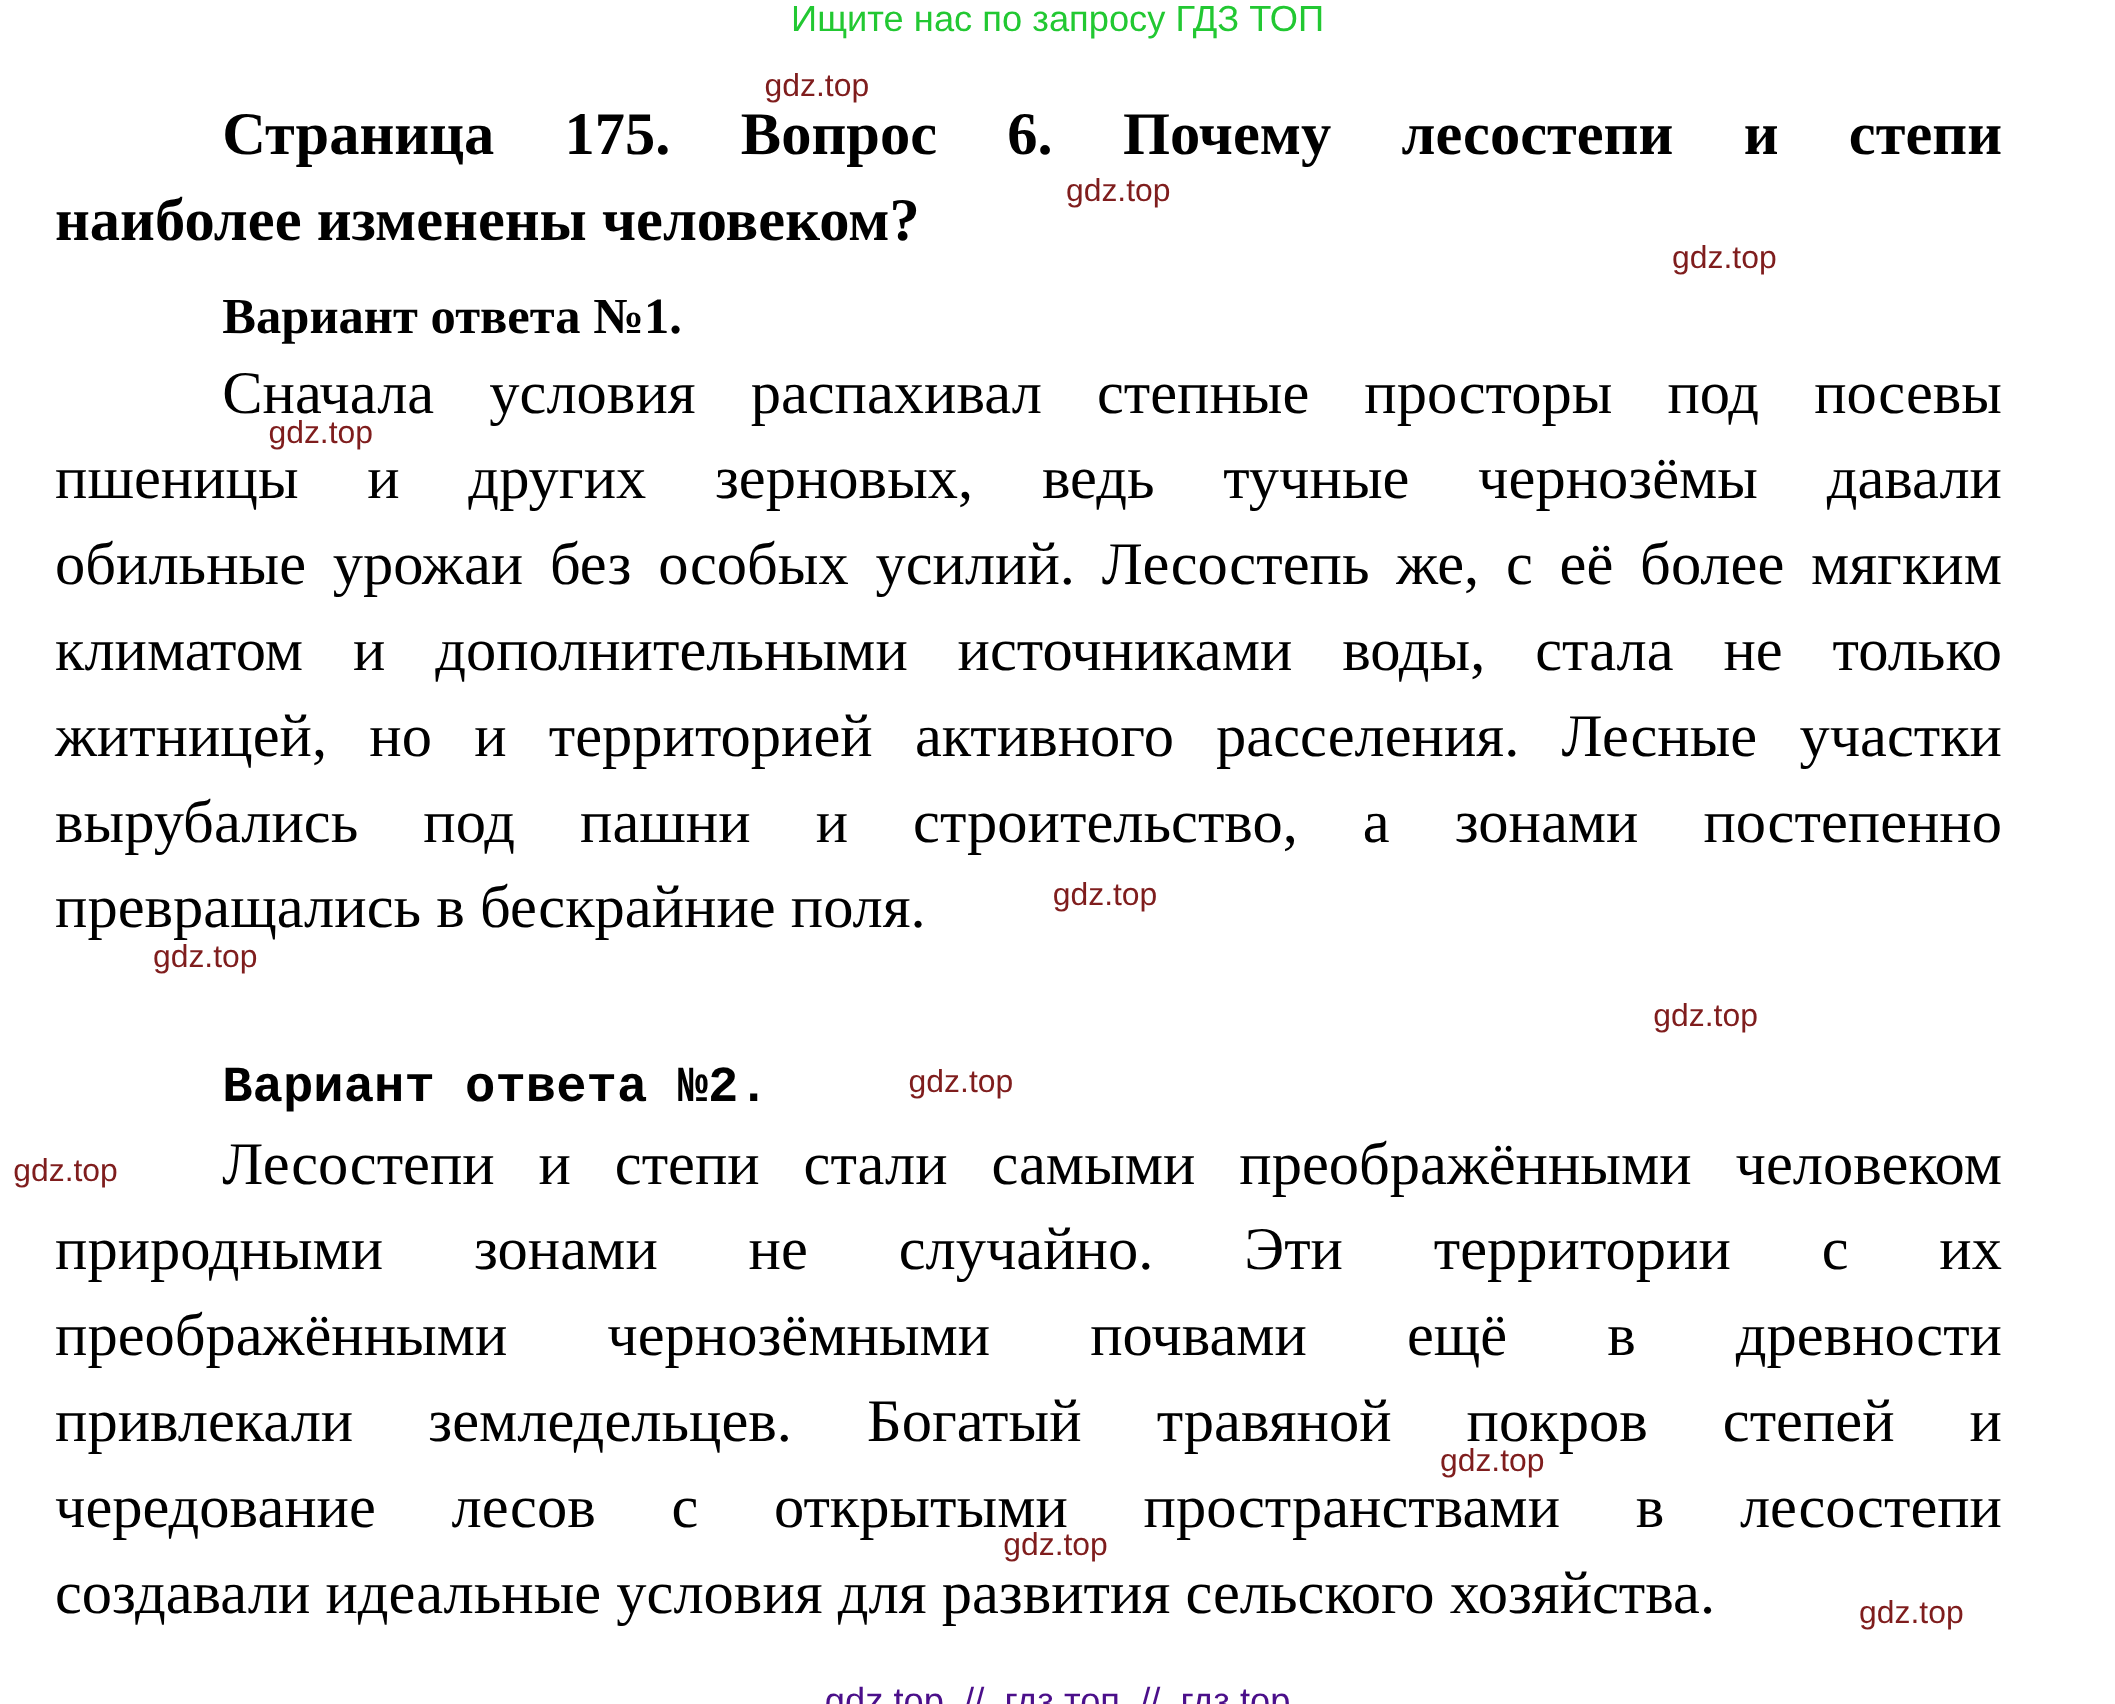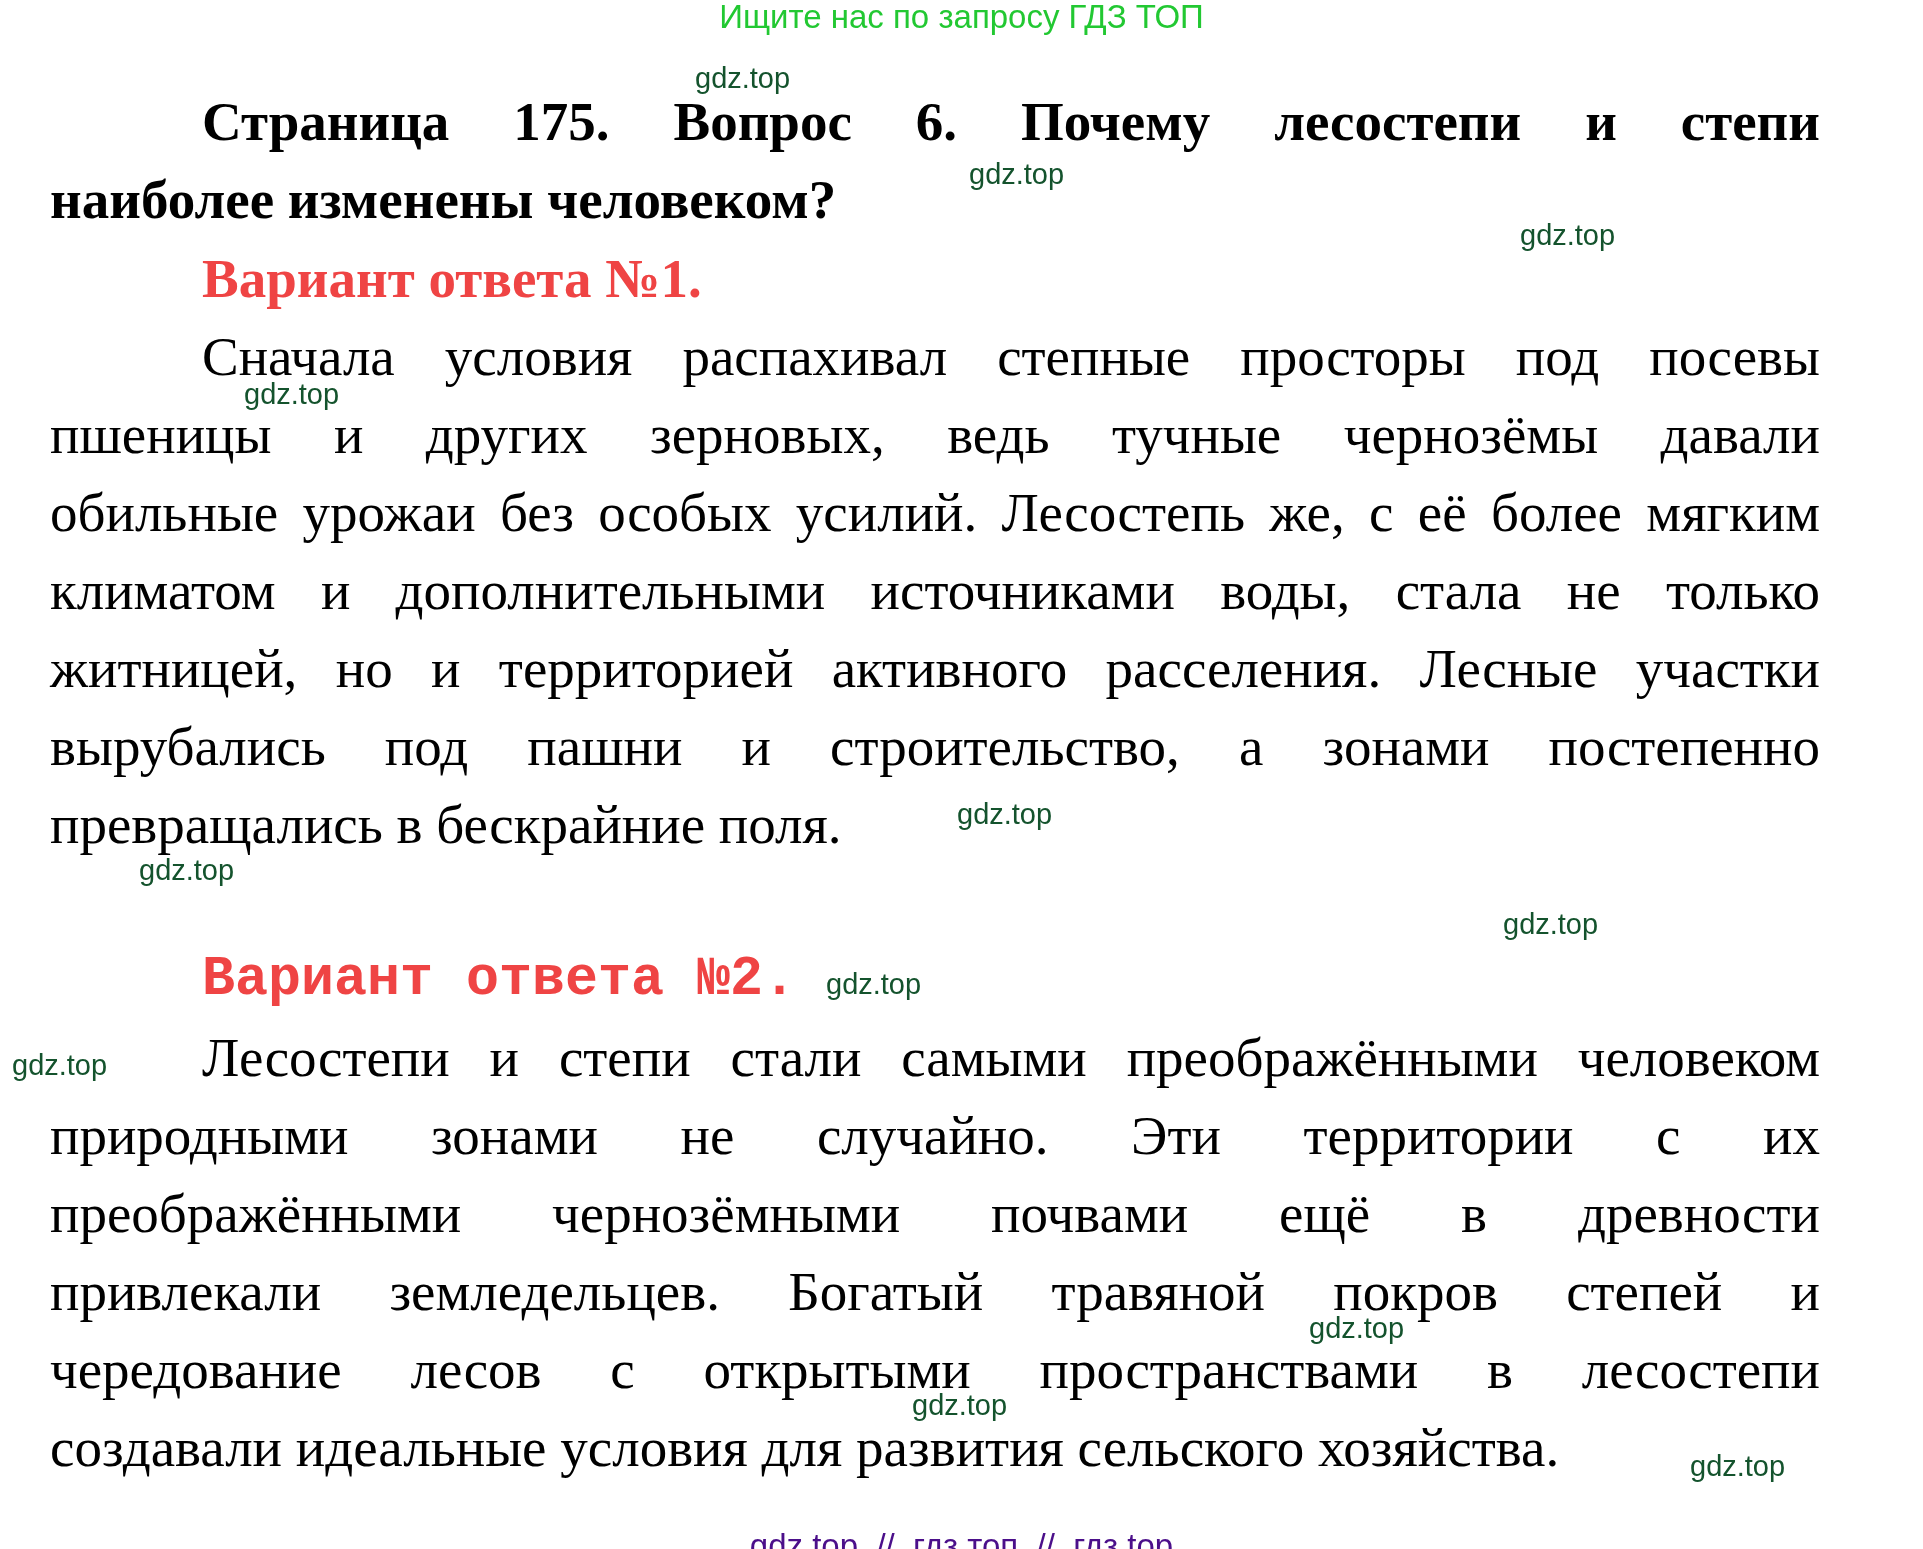--- a/index.html
+++ b/index.html
@@ -6,23 +6,23 @@
   body { width:1923px; height:1549px; position:relative; overflow:hidden; }
   .promo { position:absolute; left:0; width:1923px; top:-2px; text-align:center;
            font-family:"Liberation Sans", sans-serif; font-size:33px; color:#22c832; }
   .line { position:absolute; left:50px; width:1770px; white-space:nowrap;
           font-family:"Liberation Serif", serif; font-size:55px; color:#000000;
           text-align:justify; text-align-last:justify; line-height:1; height:60px; }
   .line.indent { left:202px; width:1618px; }
   .line.last { text-align-last:left; }
   .bold { font-weight:bold; }
   .heading { position:absolute; left:202px; font-family:"Liberation Serif", serif;
-             font-weight:bold; font-size:55px; color:#ef4444; white-space:nowrap; line-height:1; }
+             font-weight:bold; font-size:46px; color:#000000; white-space:nowrap; line-height:1;margin-top:14px; }
   .wm { position:absolute; font-family:"Liberation Sans", sans-serif; font-size:29px;
-        color:#14532d; white-space:nowrap; line-height:1; }
+        color:#7f1d1d; white-space:nowrap; line-height:1; }
   .footer { position:absolute; left:0; width:1923px; top:1527px; text-align:center;
             font-family:"Liberation Sans", sans-serif; font-size:33px; color:#4b0f8a;
             white-space:pre; }
 </style>
 </head>
 <body>
 
 <div class="promo">Ищите нас по запросу ГДЗ ТОП</div>
 
 <div class="line indent bold" style="top:94px;">Страница 175. Вопрос 6.   Почему лесостепи и степи</div>

